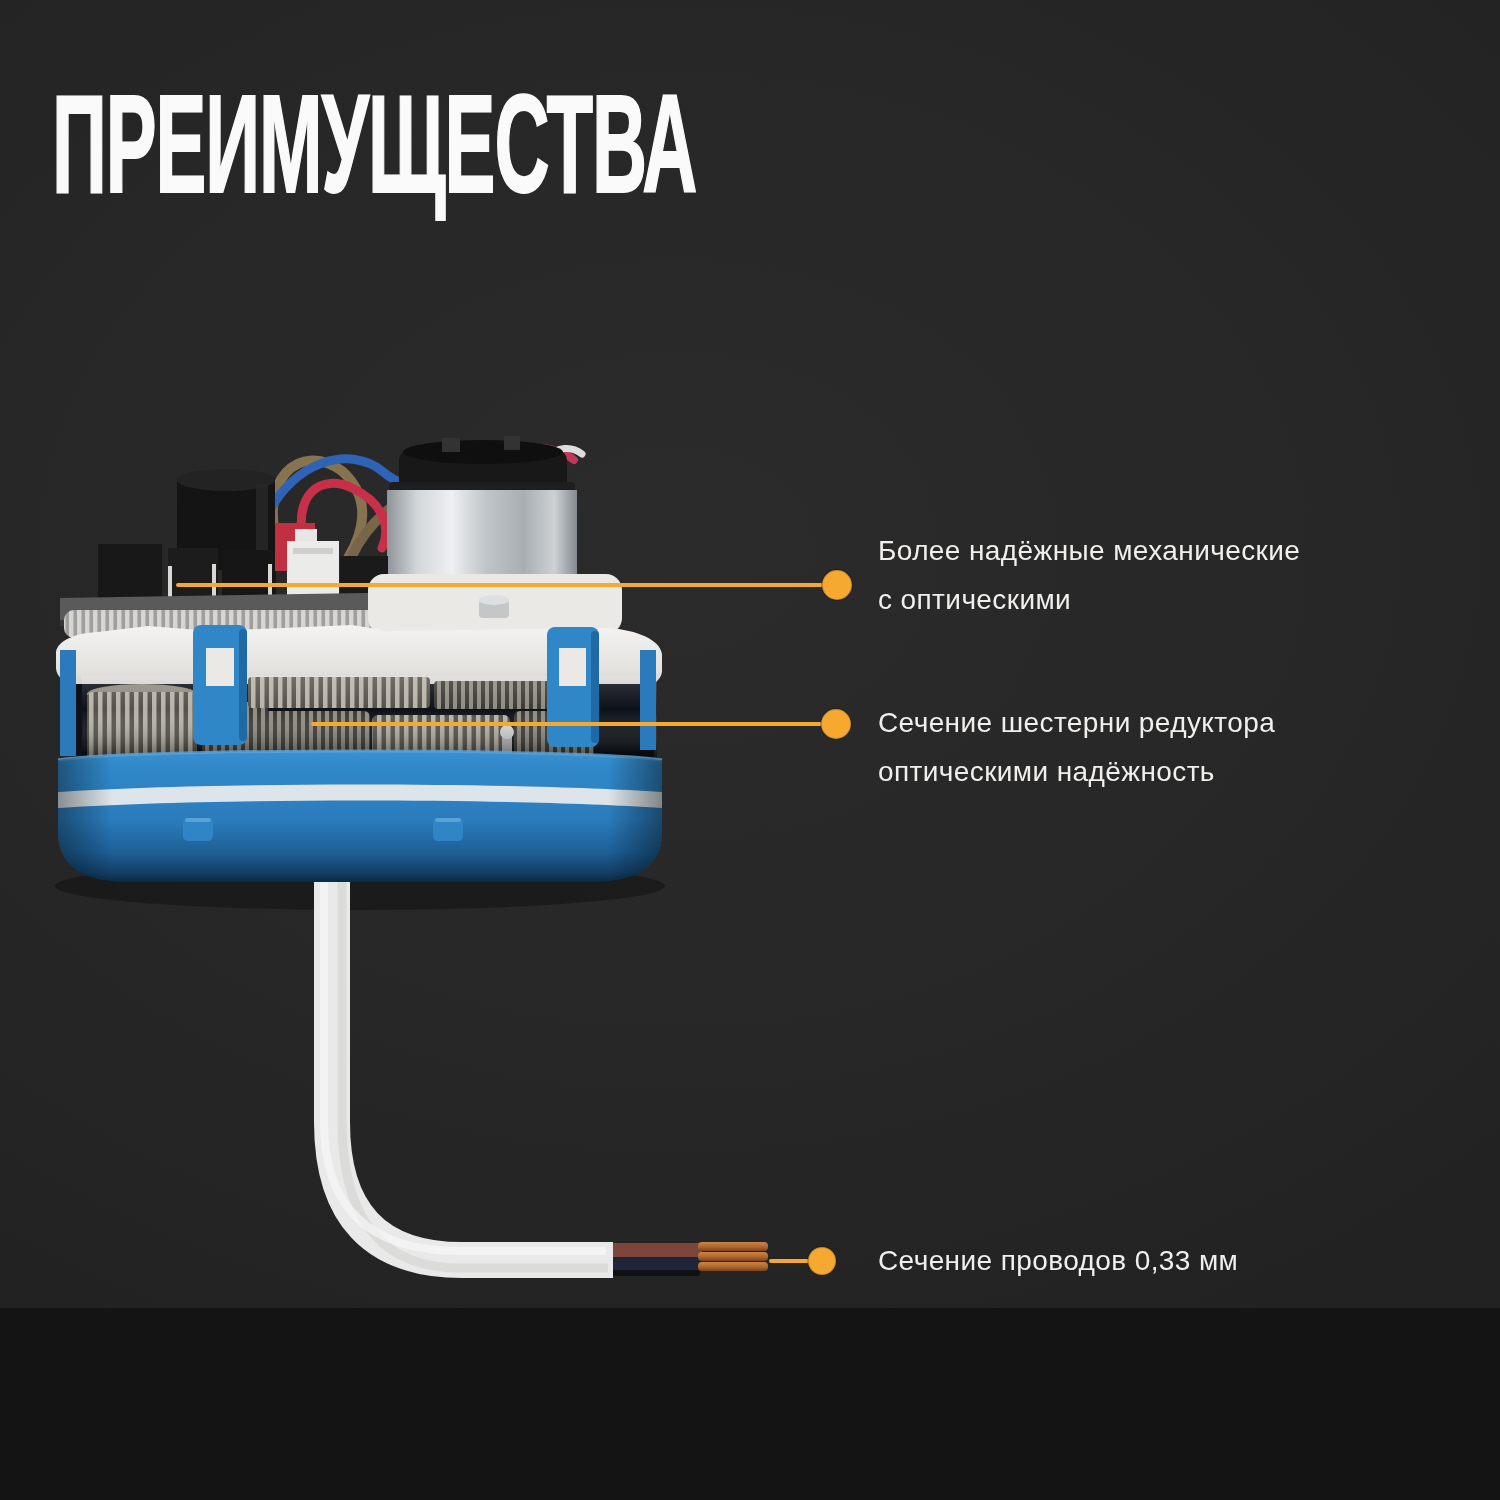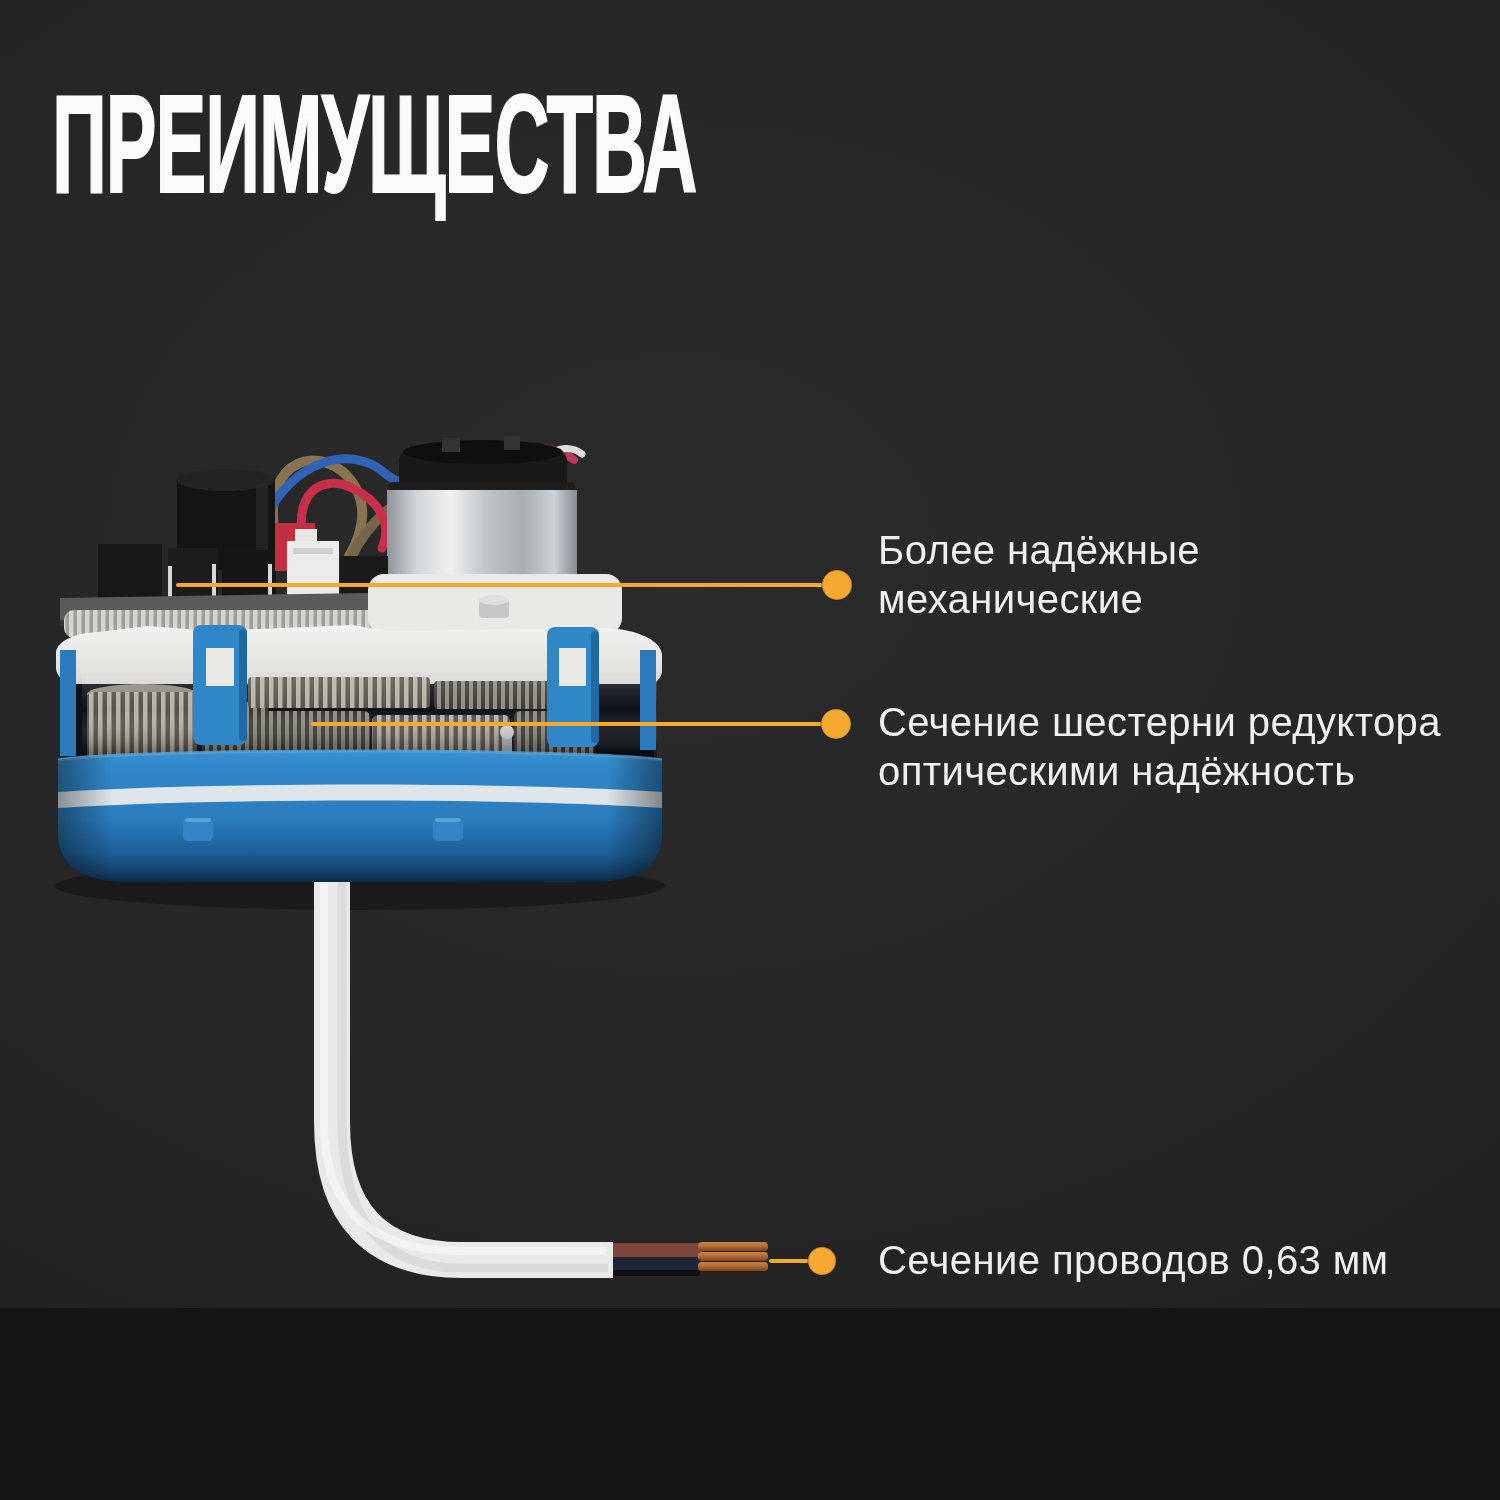--- a/index.html
+++ b/index.html
@@ -10,21 +10,21 @@
   }
   .title{
     position:absolute;left:52px;top:74px;margin:0;
     font-size:140px;font-weight:700;line-height:1;white-space:nowrap;
     color:var(--title);letter-spacing:-2px;
     transform:scaleX(.545);transform-origin:0 0;
     -webkit-text-stroke:2px var(--title);
   }
   .callout{
     position:absolute;left:878px;width:590px;
-    color:var(--text);font-size:40px;line-height:49px;letter-spacing:.4px;font-weight:400;
+    color:var(--text);font-size:28px;line-height:49px;letter-spacing:.4px;font-weight:400;
   }
   .callout p{margin:0;}
   #callout-1{top:526px}
   #callout-2{top:698px}
   #callout-3{top:1236px}
   svg.device{position:absolute;left:52px;top:436px;}
   svg.lines{position:absolute;left:0;top:0;pointer-events:none;}
   .conn-line{stroke:var(--accent);stroke-width:4;stroke-linecap:round;}
   .conn-dot{fill:var(--accent);stroke:rgba(0,0,0,.18);stroke-width:2;}
 </style>
@@ -202,22 +202,23 @@
     <line class="conn-line" x1="178" y1="585" x2="821" y2="585"></line>
     <circle class="conn-dot" cx="837" cy="585" r="15"></circle>
     <line class="conn-line" x1="313" y1="724" x2="820" y2="724"></line>
     <circle class="conn-dot" cx="836" cy="724" r="15"></circle>
     <line class="conn-line" x1="771" y1="1261" x2="807" y2="1261"></line>
     <circle class="conn-dot" cx="822" cy="1261" r="14"></circle>
   </svg>
 
   <div class="callout" id="callout-1">
     <p>Более надёжные механические</p>
+    <p>с оптическими</p>
   </div>
   <div class="callout" id="callout-2">
     <p>Сечение шестерни редуктора</p>
     <p>оптическими надёжность</p>
   </div>
   <div class="callout" id="callout-3">
-    <p>Сечение проводов 0,63 мм</p>
+    <p>Сечение проводов 0,33 мм</p>
   </div>
 
 </div>
 
 </body></html>

